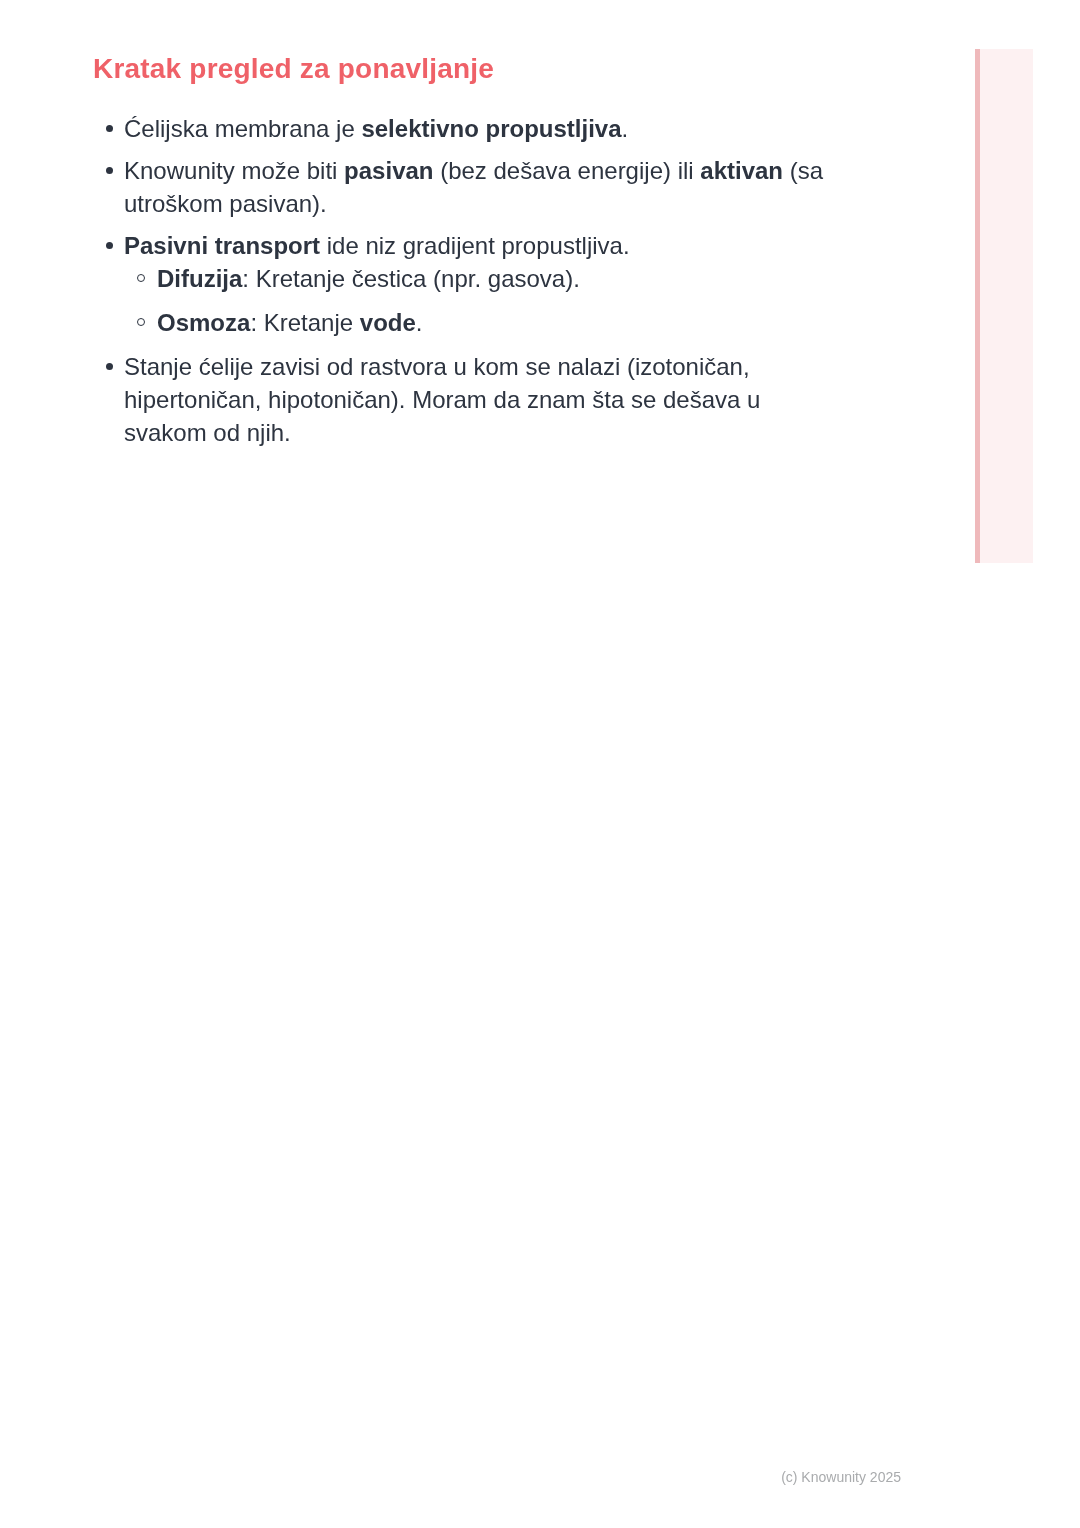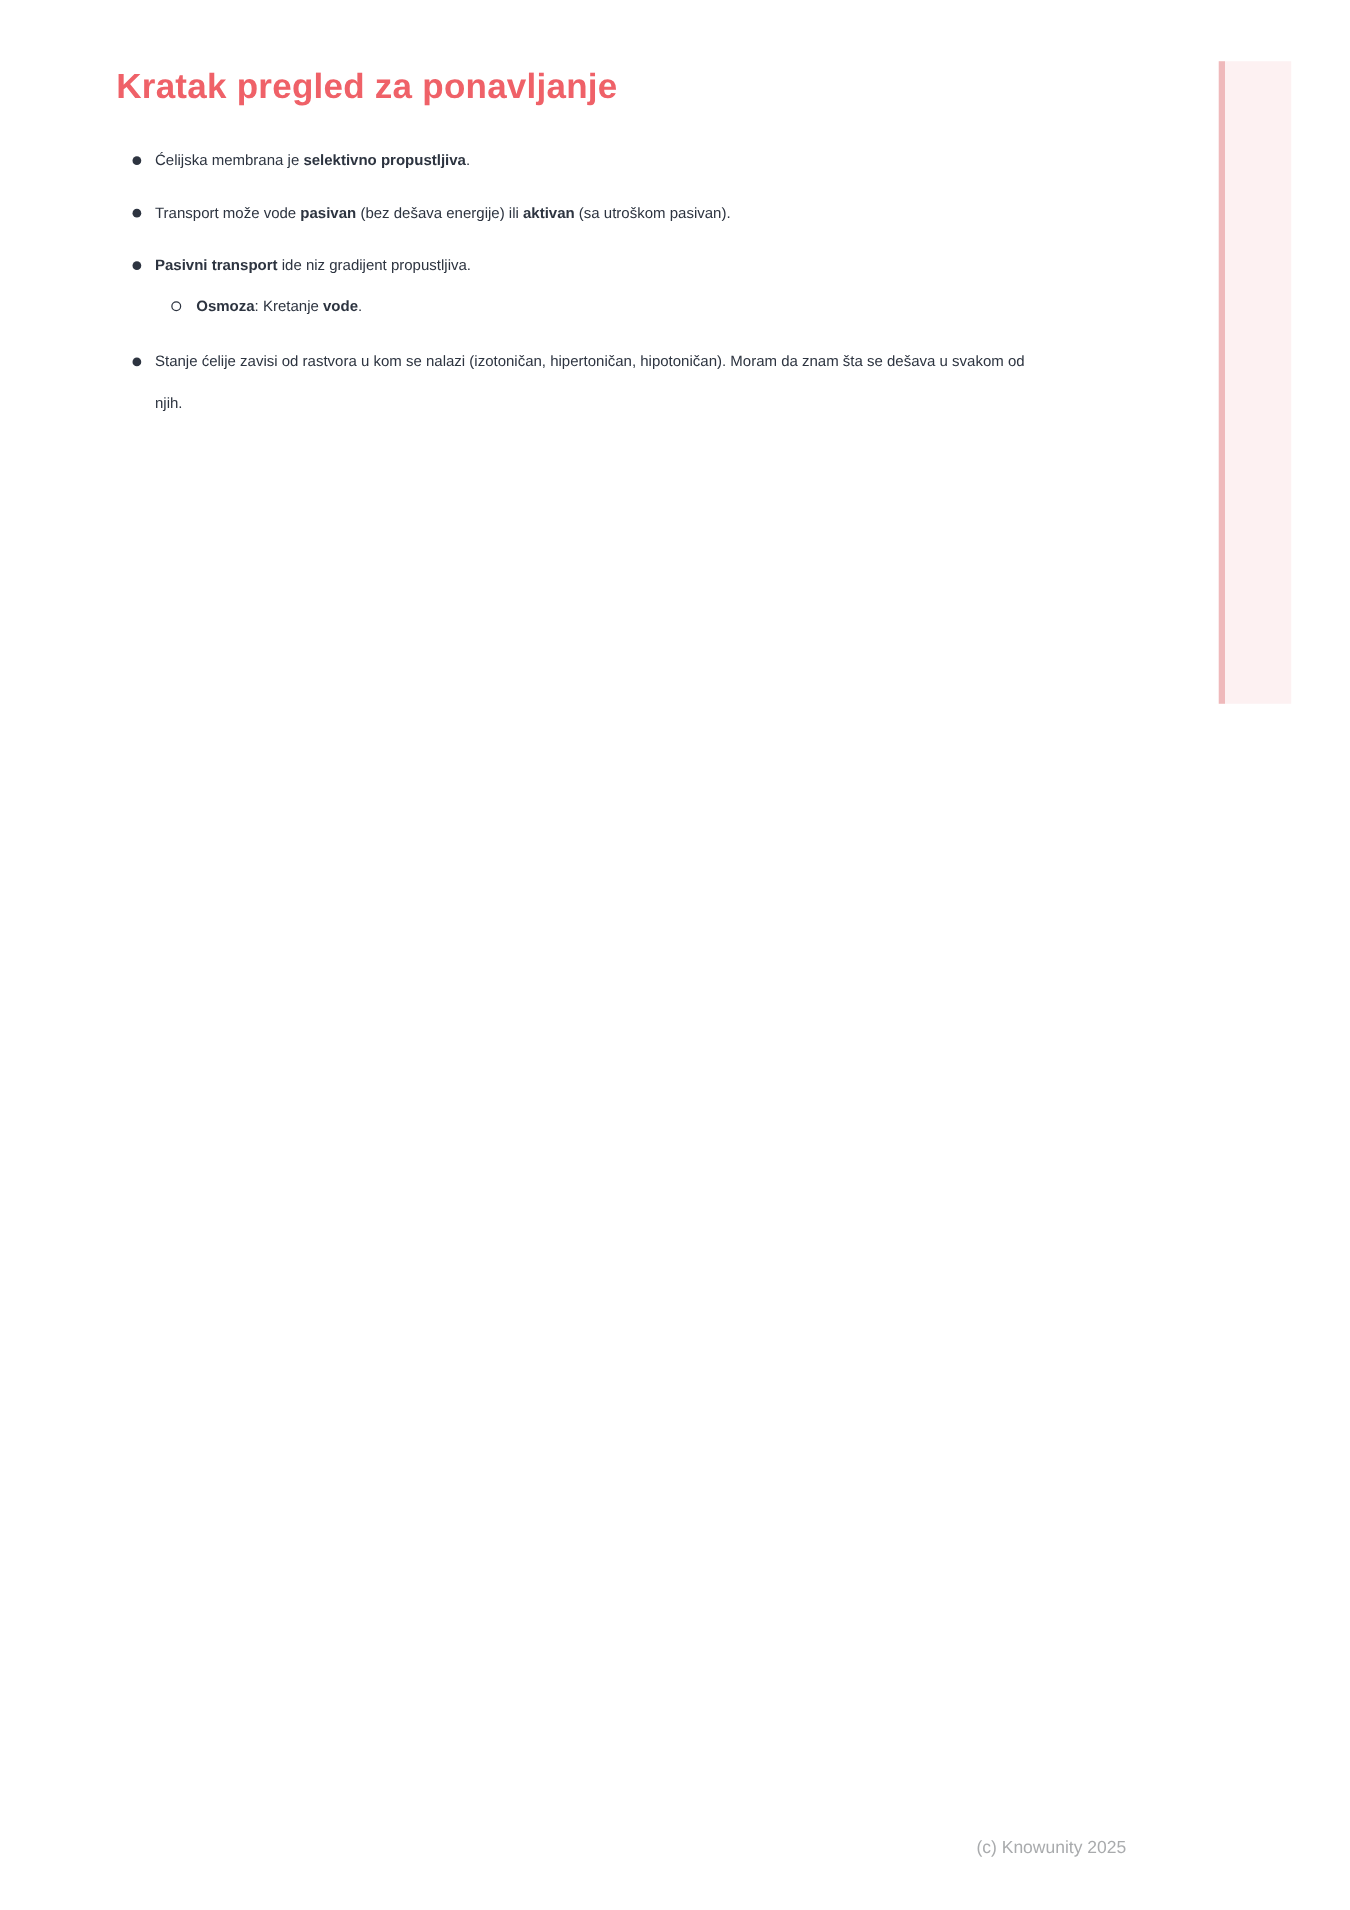--- a/index.html
+++ b/index.html
@@ -43,21 +43,21 @@
     font-weight: 700;
     color: var(--title-color);
     letter-spacing: 0.2px;
   }
   .summary-list {
     position: absolute;
     left: 93px;
     top: 112px;
     width: 740px;
     list-style: none;
-    font-size: 12px;
+    font-size: 24px;
     line-height: 33px;
     color: var(--body-text);
   }
   .summary-list > li {
     position: relative;
     padding-left: 31px;
     margin-bottom: 9px;
   }
   .summary-list > li::before {
     content: "";
@@ -101,20 +101,21 @@
   }
 </style>
 </head>
 <body>
 
 <div class="page">
   <div class="highlight-bar"></div>
   <h1 class="page-title">Kratak pregled za ponavljanje</h1>
   <ul class="summary-list">
       <li><span class="seg">Ćelijska membrana je </span><span class="seg bold">selektivno propustljiva</span><span class="seg">.</span></li>
-      <li><span class="seg">Transport može vode </span><span class="seg bold">pasivan</span><span class="seg"> (bez dešava energije) ili </span><span class="seg bold">aktivan</span><span class="seg"> (sa utroškom pasivan).</span></li>
+      <li><span class="seg">Knowunity može biti </span><span class="seg bold">pasivan</span><span class="seg"> (bez dešava energije) ili </span><span class="seg bold">aktivan</span><span class="seg"> (sa utroškom pasivan).</span></li>
       <li><span class="seg bold">Pasivni transport</span><span class="seg"> ide niz gradijent propustljiva.</span><ul class="sub">
+          <li><span class="seg bold">Difuzija</span><span class="seg">: Kretanje čestica (npr. gasova).</span></li>
           <li><span class="seg bold">Osmoza</span><span class="seg">: Kretanje </span><span class="seg bold">vode</span><span class="seg">.</span></li>
         </ul></li>
       <li><span class="seg">Stanje ćelije zavisi od rastvora u kom se nalazi (izotoničan, hipertoničan, hipotoničan). Moram da znam šta se dešava u svakom od njih.</span></li>
     </ul>
   <div class="footer-credit">(c) Knowunity 2025</div>
 </div>
 
 </body></html>

